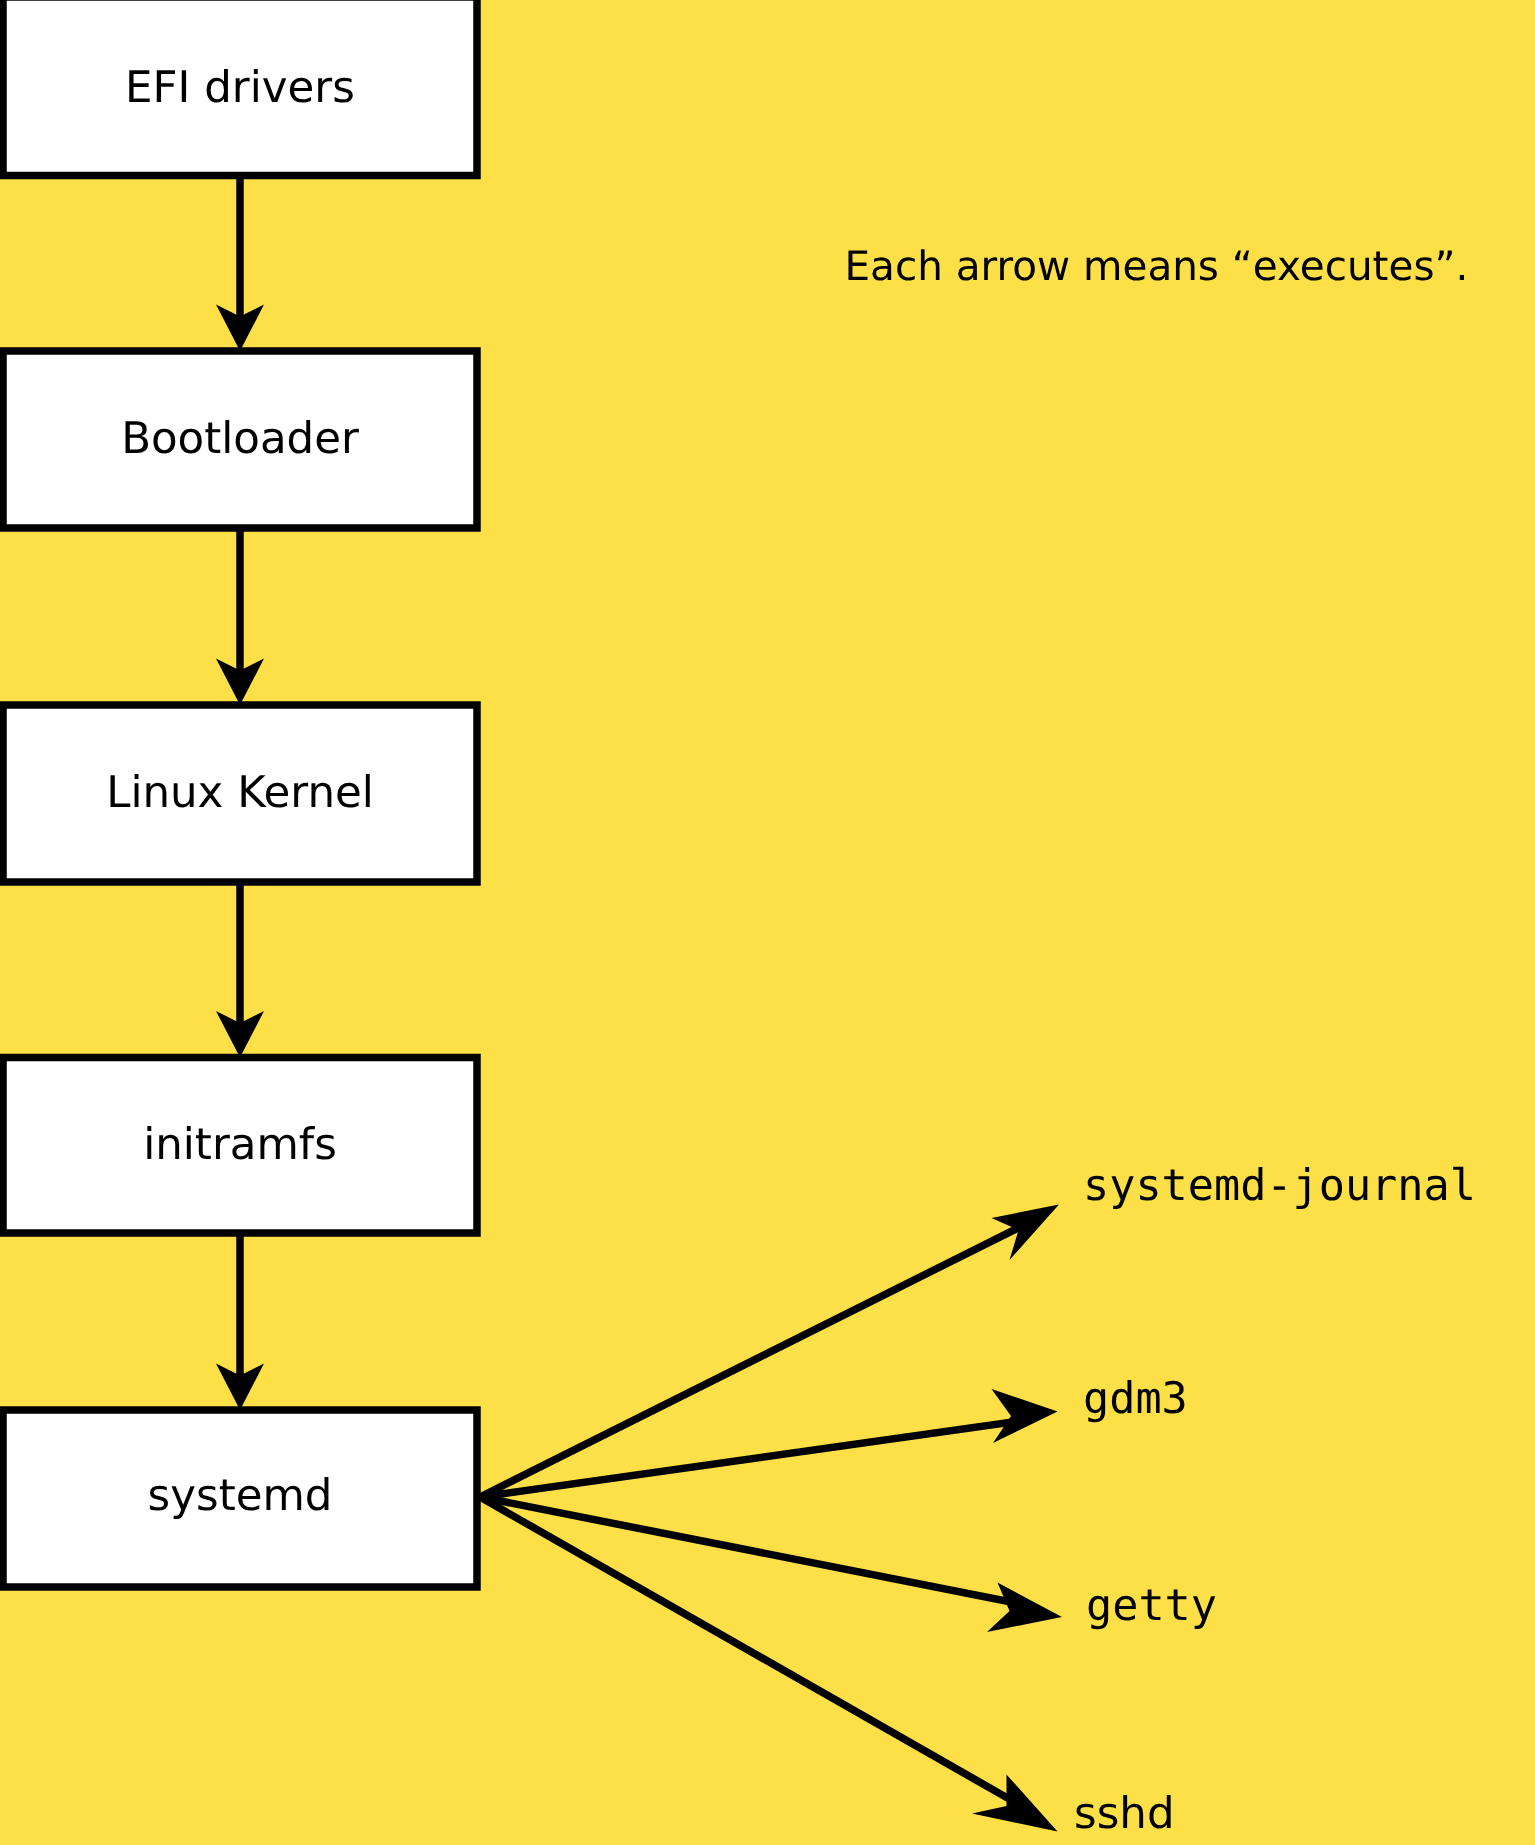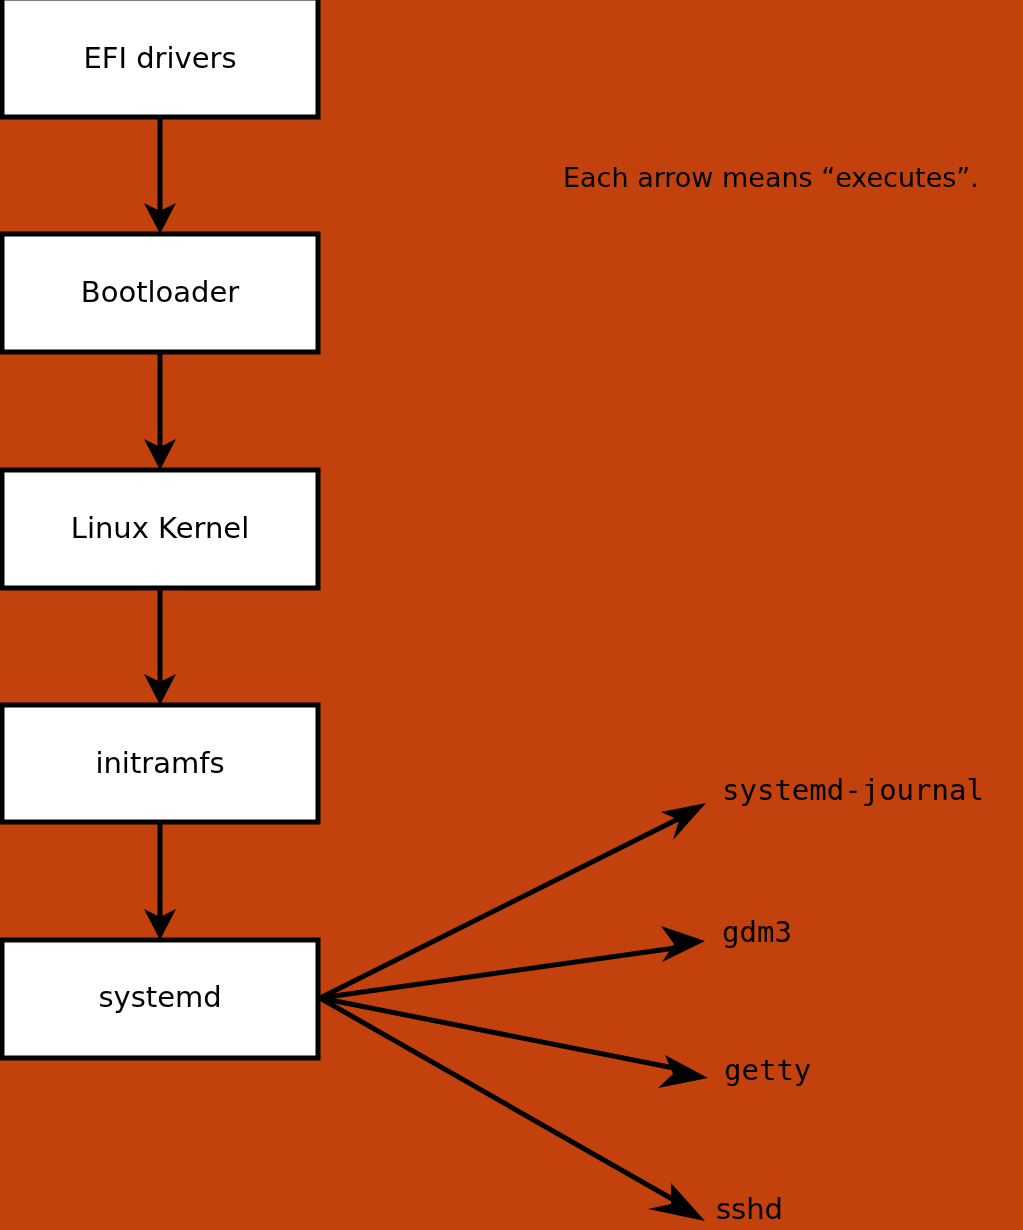--- a/index.html
+++ b/index.html
@@ -9,21 +9,21 @@
     background: #ffffff;
   }
   body {
     font-family: "DejaVu Sans", sans-serif;
     -webkit-font-smoothing: antialiased;
   }
   #canvas {
     position: relative;
     width: 1023px;
     height: 1230px;
-    background: #c2410c;
+    background: #fde047;
     overflow: hidden;
   }
   #diagram-svg {
     position: absolute;
     left: 0;
     top: 0;
     width: 1023px;
     height: 1230px;
   }
   .box-rect {

